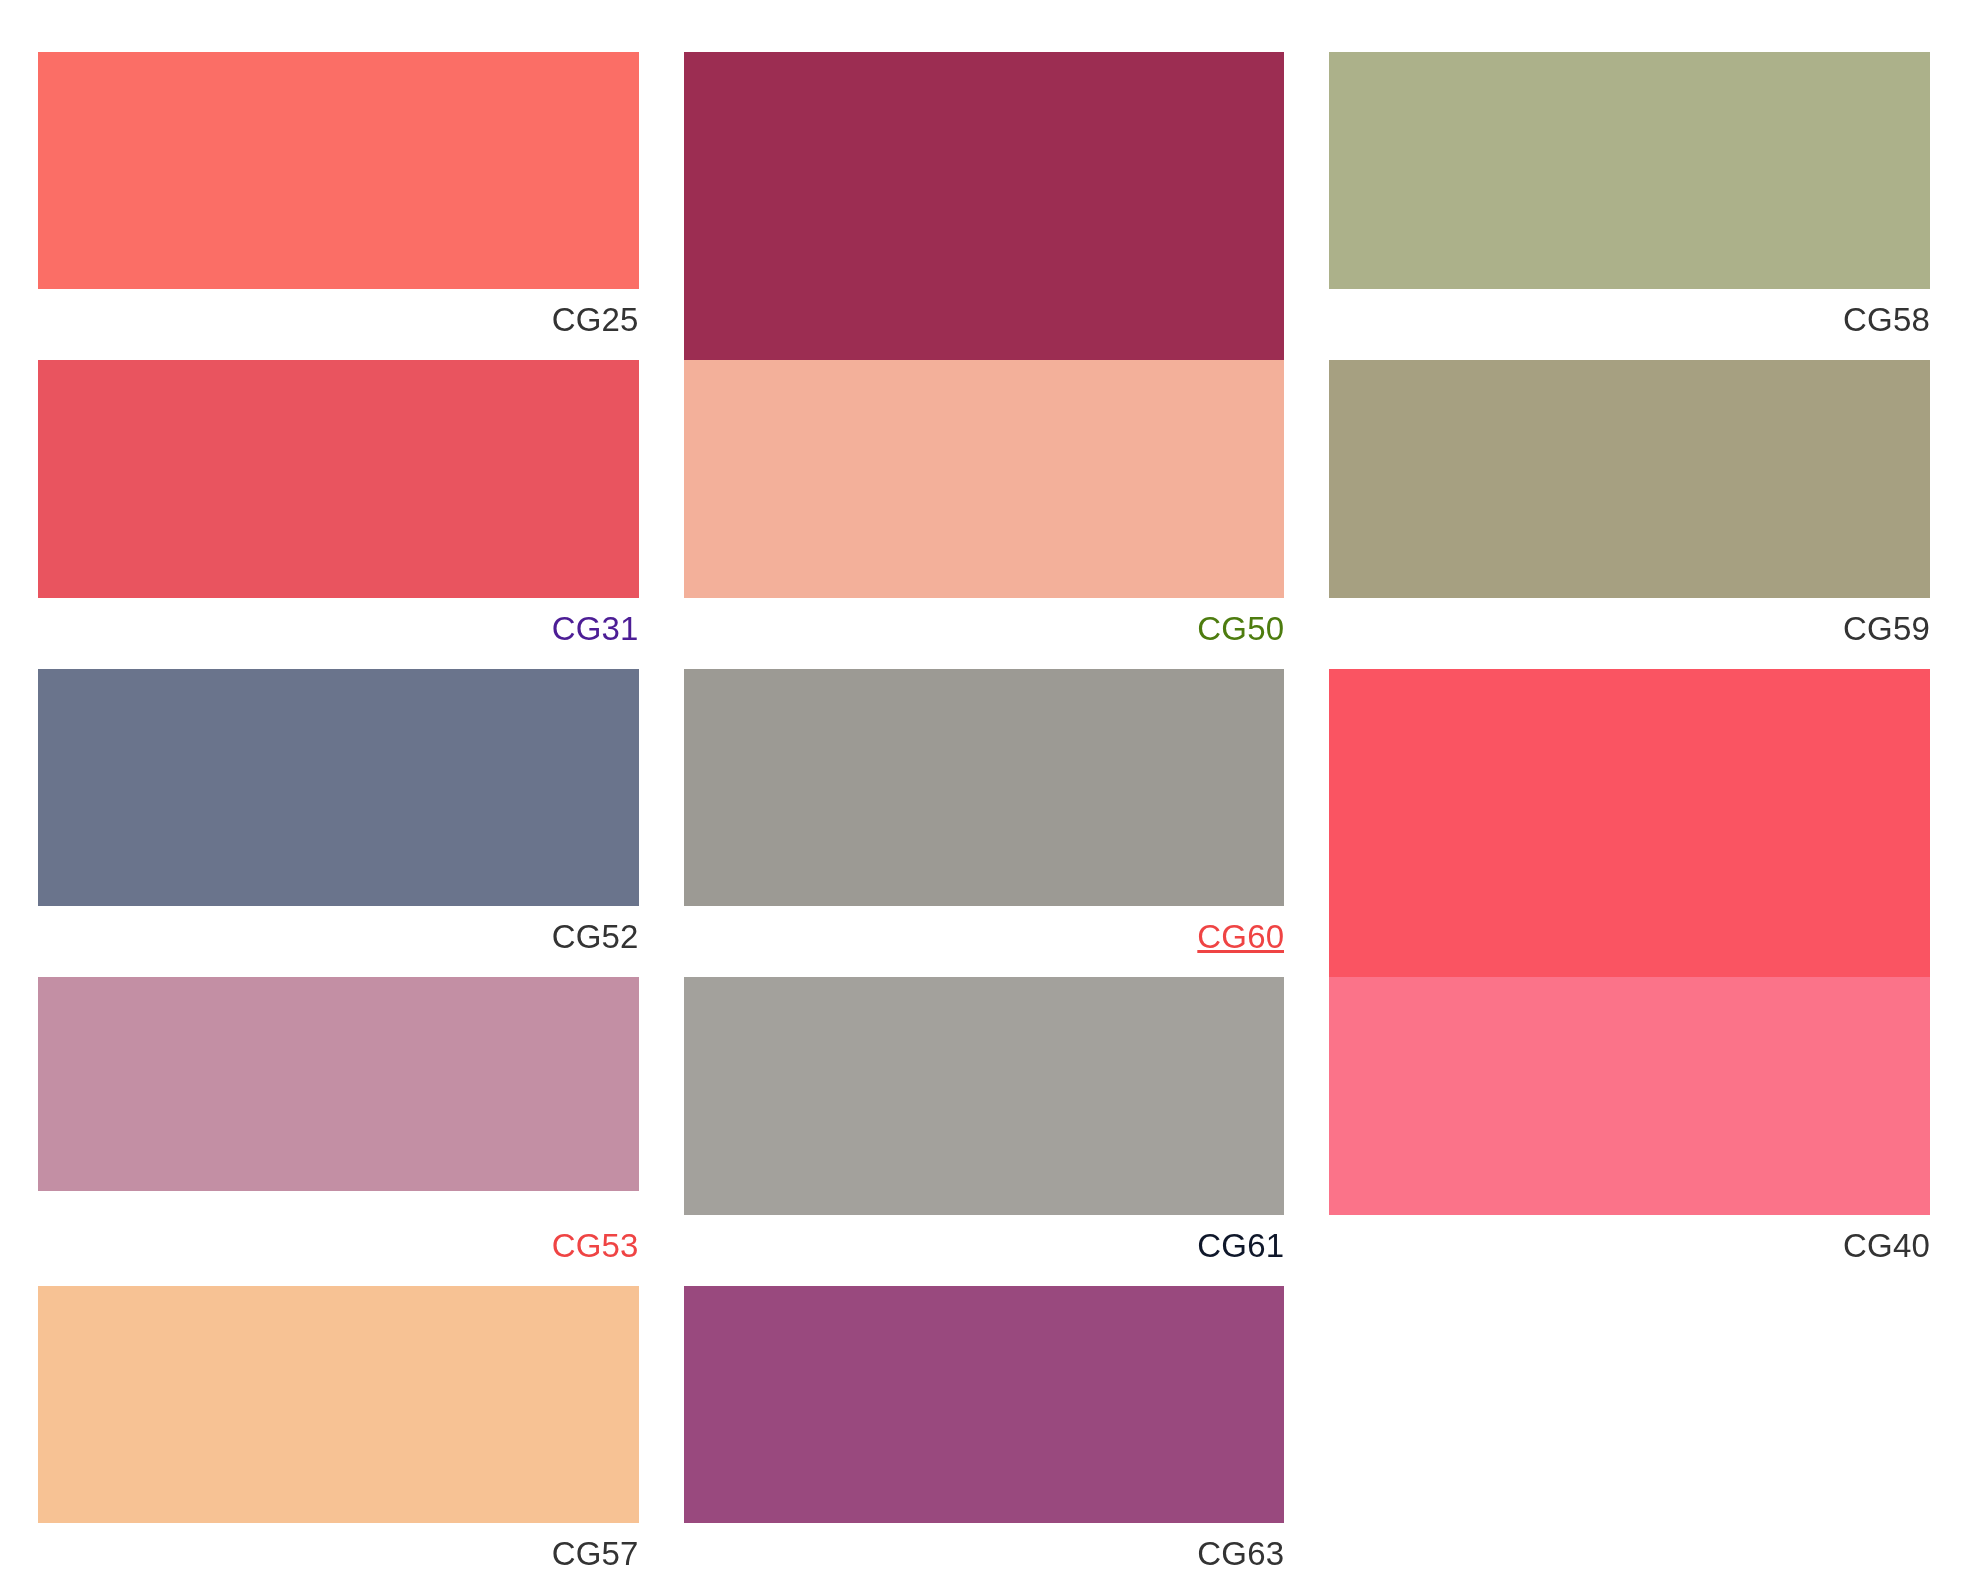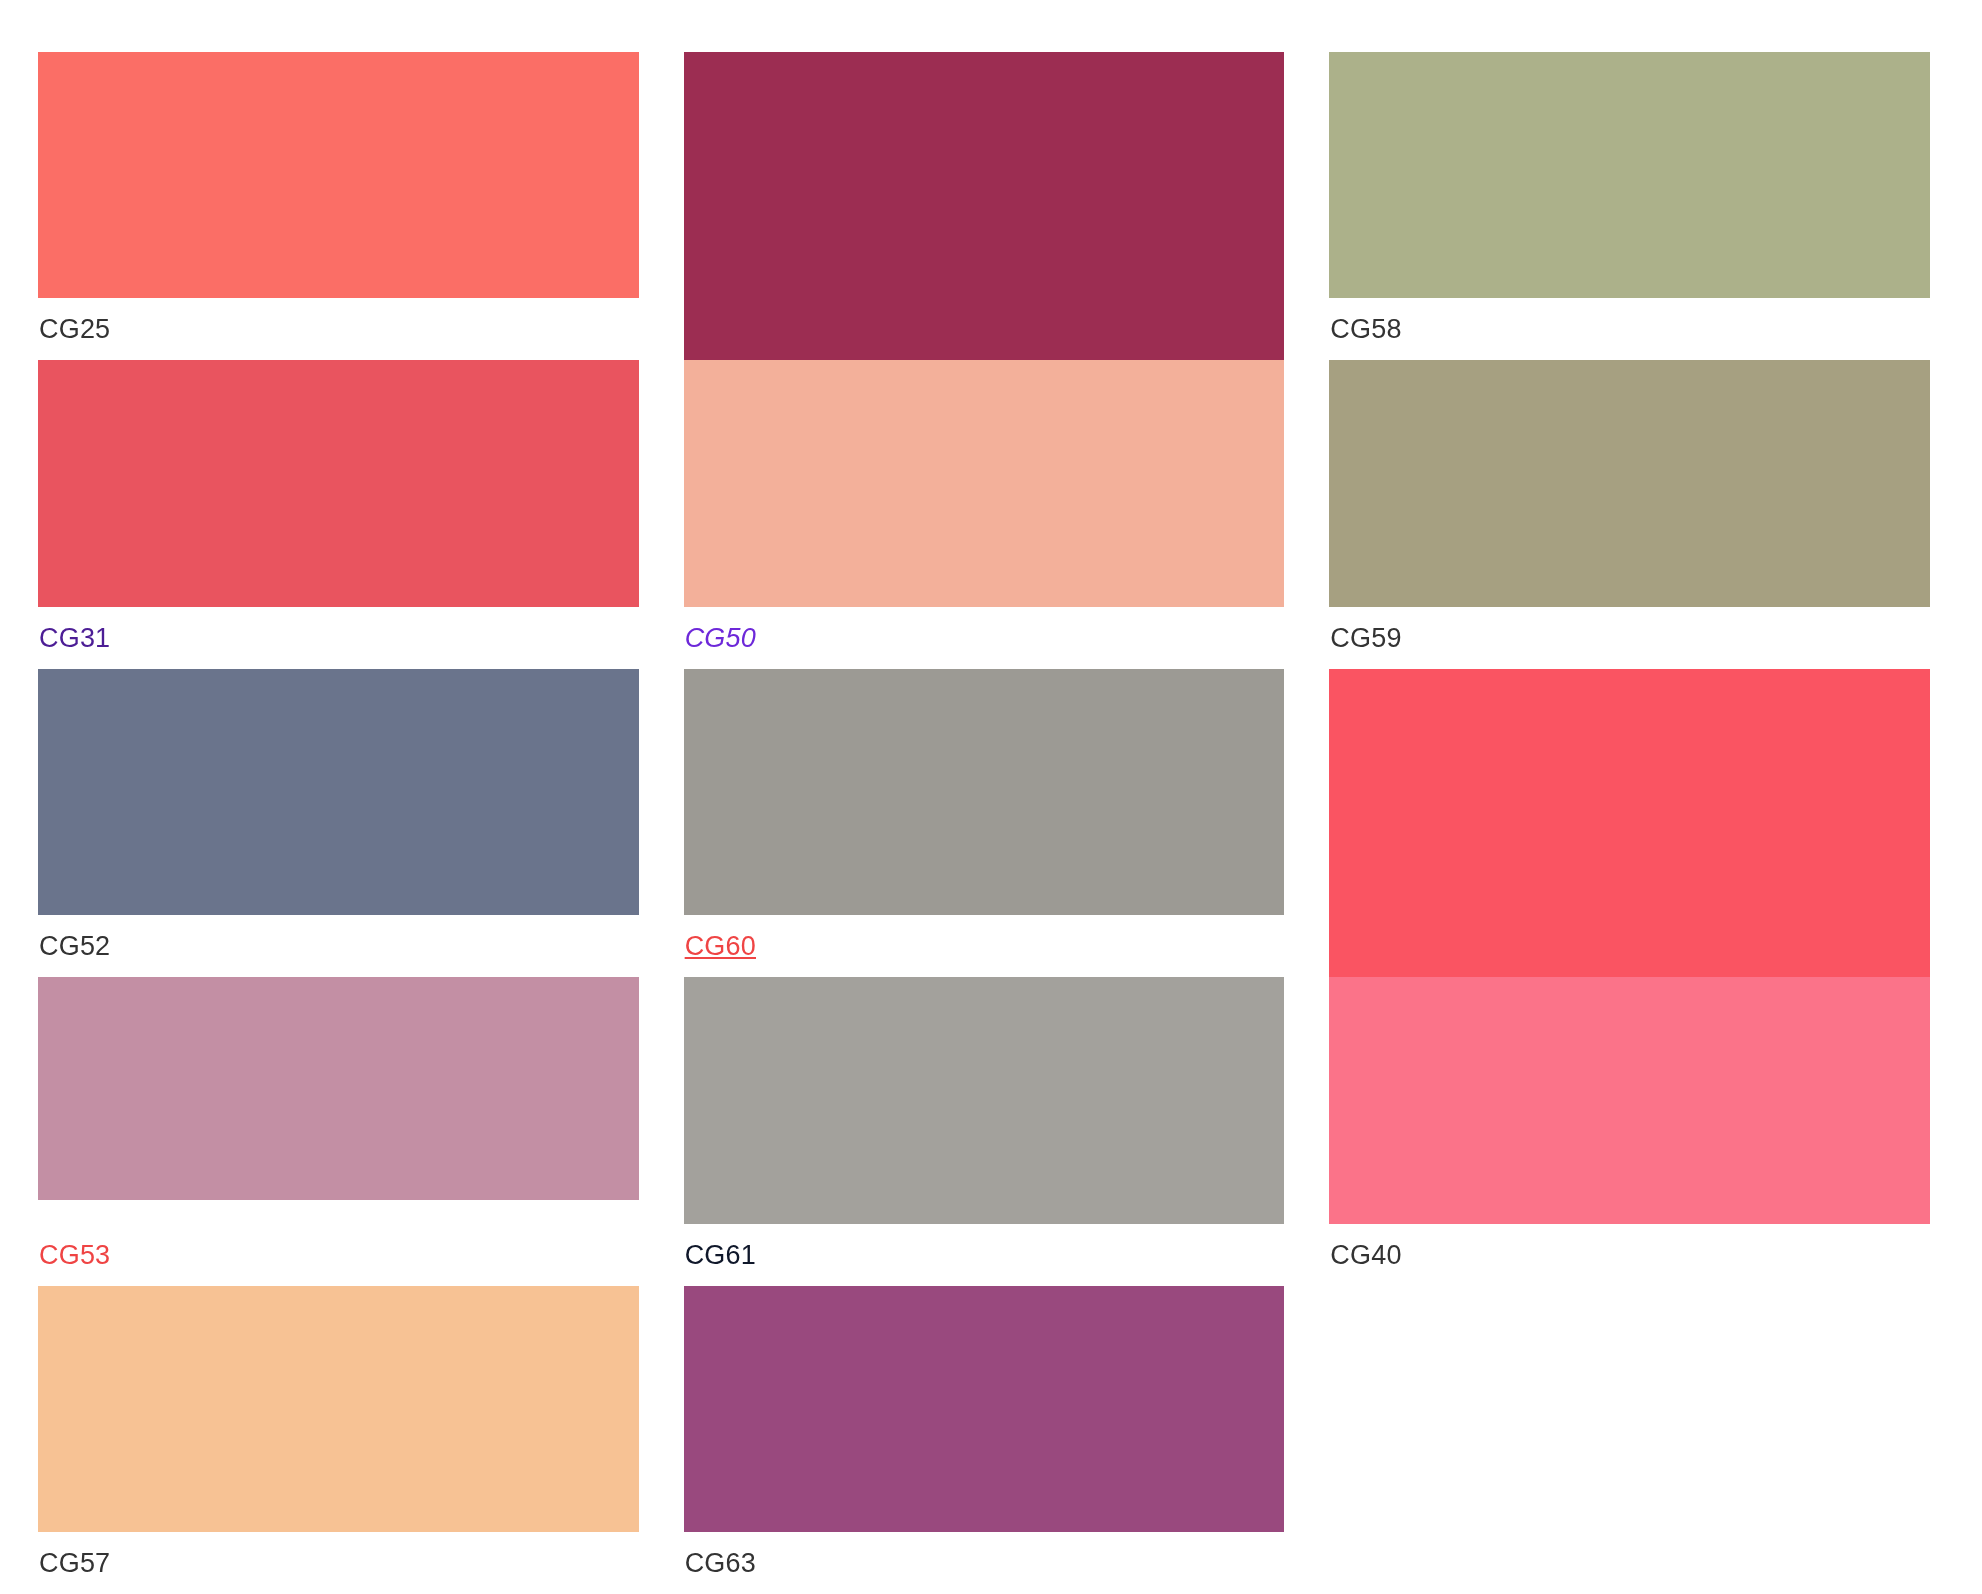--- a/index.html
+++ b/index.html
@@ -34,28 +34,29 @@
     min-height: 0;
   }
   .swatch-chip {
     flex: 1 1 auto;
     width: 100%;
     min-height: 0;
     display: block;
   }
   .swatch-label {
     flex: 0 0 auto;
-    height: 62px;
+    height: 71px;
     line-height: 62px;
-    font-size: 27px;
+    font-size: 33px;
     color: #333333;
     letter-spacing: 0.2px;
     white-space: nowrap;
     overflow: hidden;
     padding-left: 1px;
+    text-align: right;
   }
 </style>
 </head>
 <body style="background-color: rgb(255, 255, 255);">
 
 <main id="palette-grid">
 
   <div class="swatch-cell">
     <div class="swatch-chip" style="background-color: rgb(251, 110, 102);"></div>
     <div class="swatch-label" style="color: rgb(51, 51, 51);">CG25</div>
@@ -70,21 +71,21 @@
     <div class="swatch-label" style="color: rgb(51, 51, 51);">CG58</div>
   </div>
 
   <div class="swatch-cell">
     <div class="swatch-chip" style="background-color: rgb(233, 84, 95);"></div>
     <div class="swatch-label" style="color: #4c1d95;">CG31</div>
   </div>
 
   <div class="swatch-cell">
     <div class="swatch-chip" style="background-color: rgb(243, 176, 154);"></div>
-    <div class="swatch-label" style="color: #6d28d9; font-style: italic;">CG50</div>
+    <div class="swatch-label" style="color: #4d7c0f;">CG50</div>
   </div>
 
   <div class="swatch-cell">
     <div class="swatch-chip" style="background-color: rgb(166, 160, 129);"></div>
     <div class="swatch-label" style="color: rgb(51, 51, 51);">CG59</div>
   </div>
 
 
   <div class="swatch-cell">
     <div class="swatch-chip" style="background-color: rgb(106, 116, 140);"></div>

